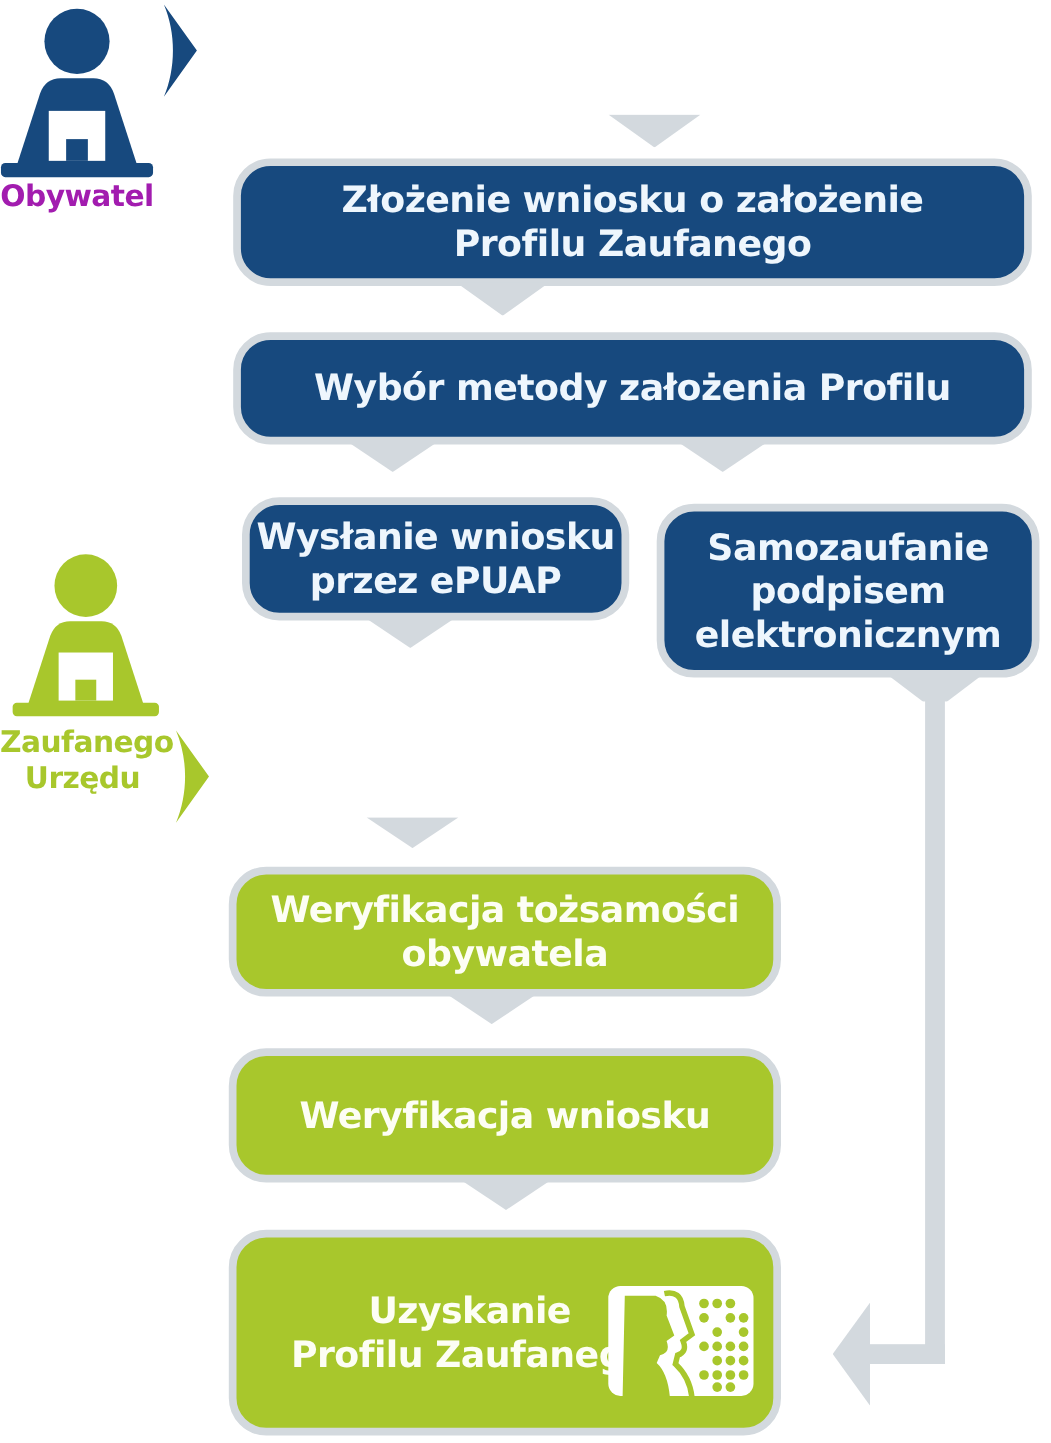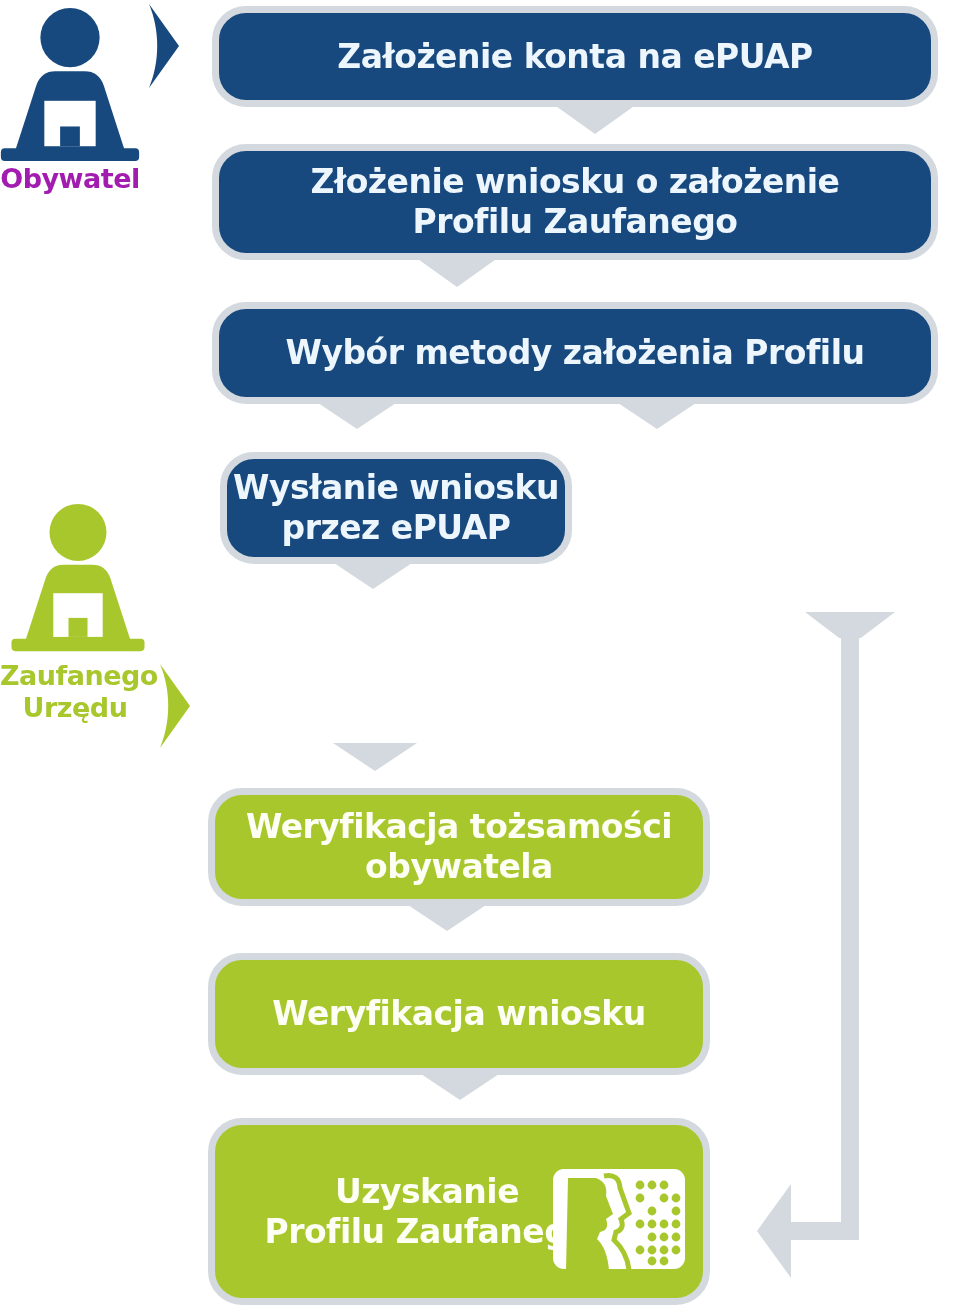--- a/index.html
+++ b/index.html
@@ -88,30 +88,32 @@
   </div>
   <div class="actor-label green" style="left:0px;top:660px;width:150px;">Zaufanego
 Urzędu</div>
 
   <div style="position:absolute;left:157px;top:662px;width:34px;height:88px;">
     <svg width="34" height="88" viewBox="0 0 34 84">
       <path d="M3,0 C14,26 14,58 3,84 L33,42 Z" fill="#a8c72c"></path>
     </svg>
   </div>
 
-  <div class="box blue" style="left:212px;top:6px;width:726px;height:101px;">Założenie konta na ePUAP</div>
 
   <div class="box blue" style="left:212px;top:144px;width:726px;height:116px;">Złożenie wniosku o założenie
 Profilu Zaufanego</div>
 
   <div class="box blue" style="left:212px;top:302px;width:726px;height:102px;">Wybór metody założenia Profilu</div>
 
   <div class="box blue" style="left:220px;top:452px;width:352px;height:112px;">Wysłanie wniosku
 przez ePUAP</div>
 
+  <div class="box blue" style="left:597px;top:458px;width:348px;height:158px;">Samozaufanie
+podpisem
+elektronicznym</div>
 
 
   <div class="box green" style="left:208px;top:788px;width:502px;height:118px;">Weryfikacja tożsamości
 obywatela</div>
 
   <div class="box green" style="left:208px;top:953px;width:502px;height:122px;">Weryfikacja wniosku</div>
 
   <div class="box green" style="left:208px;top:1118px;width:502px;height:187px;padding-right:64px;">Uzyskanie
 Profilu Zaufanego</div>
 

